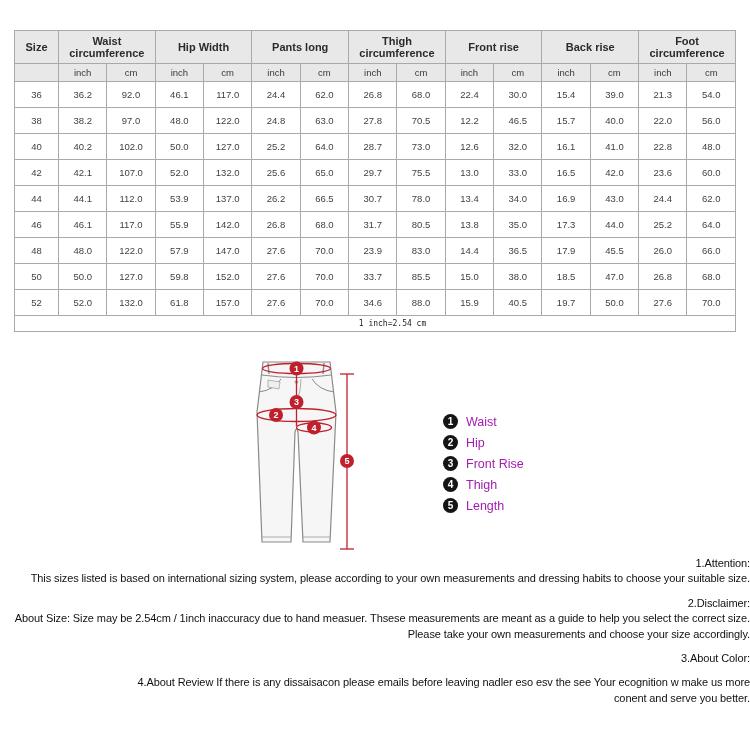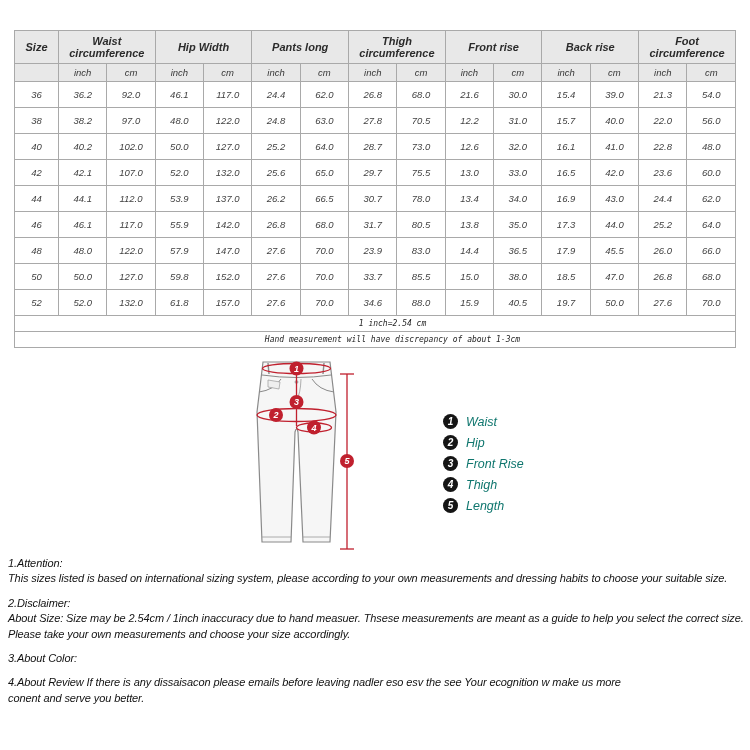--- a/index.html
+++ b/index.html
@@ -1,17 +1,17 @@
 <!DOCTYPE html>
 <html><head>
 <meta charset="utf-8">
 <style>
   html,body { margin:0; padding:0; background:#ffffff; }
   body { width:750px; height:750px; font-family:"Liberation Sans", sans-serif; }
-  .page { position:relative; width:750px; height:750px; overflow:hidden; background:#fff;font-style:italic; }
+  .page { position:relative; width:750px; height:750px; overflow:hidden; background:#fff; }
 
   
   table.size-chart { position:absolute; left:14px; top:30px; width:722px;
     border-collapse:collapse; table-layout:fixed; }
   .size-chart th, .size-chart td { border:1px solid #a9a9a9; text-align:center;
     padding:0; overflow:hidden; }
   .size-chart thead th { background:#e8e8e8; font-weight:bold; font-size:11px;
     color:#2b2b2b; height:32px; }
   .size-chart thead tr.unit-row th { height:17px; font-size:9.5px;
     font-weight:normal; color:#3a3a3a; }
@@ -20,27 +20,27 @@
     font-family:"DejaVu Sans Mono", monospace; background:#fff;padding-left:35px; }
 
   
   .diagram-svg { position:absolute; left:240px; top:356px; }
 
   .legend { position:absolute; left:443px; top:414px; }
   .legend-item { display:flex; align-items:center; height:15px; margin-bottom:6px; }
   .lnum { width:15px; height:15px; border-radius:50%; background:#151515; color:#fff;
     font-size:10px; font-weight:bold; display:flex; align-items:center;
     justify-content:center; margin-right:8px; flex:0 0 15px; }
-  .llabel { font-size:12.5px; color:#0f766e; }
+  .llabel { font-size:12.5px; color:#a21caf; }
 
   
   .info { position:absolute; left:8px; top:556px; width:742px; }
   .section { margin-bottom:9px; }
   .line { font-size:11px; line-height:15.4px; color:#111; white-space:nowrap;
-    letter-spacing:-0.1px; }
+    letter-spacing:-0.1px;text-align:right; }
 
   svg text.mnum { fill:#ffffff; font-size:9px; font-weight:bold;
     font-family:"Liberation Sans", sans-serif; text-anchor:middle; }
 </style>
 </head>
 <body>
 
 <div class="page">
 
   <table class="size-chart">
@@ -94,39 +94,39 @@
         <tr>
           <td>36</td>
           <td>36.2</td>
           <td>92.0</td>
           <td>46.1</td>
           <td>117.0</td>
           <td>24.4</td>
           <td>62.0</td>
           <td>26.8</td>
           <td>68.0</td>
-          <td>21.6</td>
+          <td>22.4</td>
           <td>30.0</td>
           <td>15.4</td>
           <td>39.0</td>
           <td>21.3</td>
           <td>54.0</td>
         </tr>
         <tr>
           <td>38</td>
           <td>38.2</td>
           <td>97.0</td>
           <td>48.0</td>
           <td>122.0</td>
           <td>24.8</td>
           <td>63.0</td>
           <td>27.8</td>
           <td>70.5</td>
           <td>12.2</td>
-          <td>31.0</td>
+          <td>46.5</td>
           <td>15.7</td>
           <td>40.0</td>
           <td>22.0</td>
           <td>56.0</td>
         </tr>
         <tr>
           <td>40</td>
           <td>40.2</td>
           <td>102.0</td>
           <td>50.0</td>
@@ -241,23 +241,20 @@
           <td>40.5</td>
           <td>19.7</td>
           <td>50.0</td>
           <td>27.6</td>
           <td>70.0</td>
         </tr>
       </tbody>
     <tfoot id="note-rows">
         <tr>
           <td colspan="15" class="note">1 inch=2.54 cm</td>
-        </tr>
-        <tr>
-          <td colspan="15" class="note">Hand measurement will have discrepancy of about 1-3cm</td>
         </tr>
       </tfoot>
   </table>
 
   <svg class="diagram-svg" width="120" height="200" viewBox="0 0 120 200">
 
     <g>
       <path d="M23,6 L90,6 L96,56 L90,186 L63,186 L58,76 Q56.5,70 55,76 L51,186 L22,186 L17,56 Z" fill="#f6f6f6" stroke="#8a8a8a" stroke-width="1.2"></path>
       <path d="M22,19 Q56.5,24 91,19" fill="none" stroke="#8a8a8a" stroke-width="1"></path>
       <path d="M56.5,22 L56.5,44" fill="none" stroke="#8a8a8a" stroke-width="1"></path>

